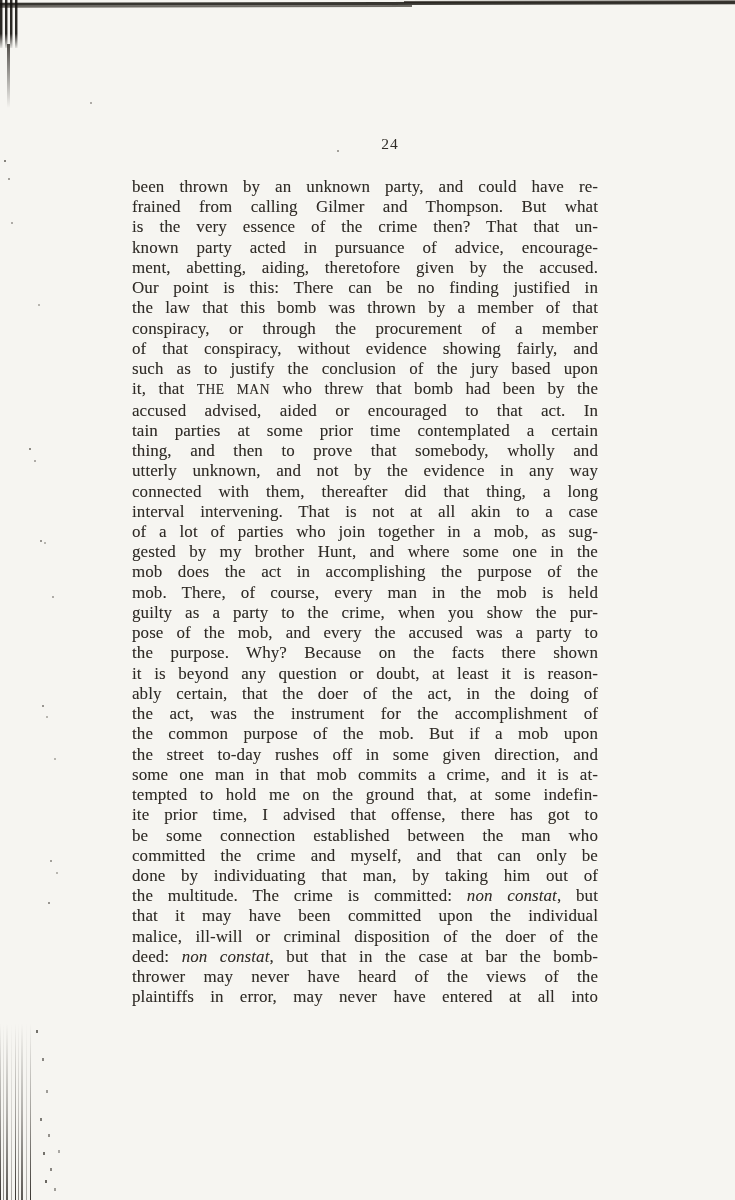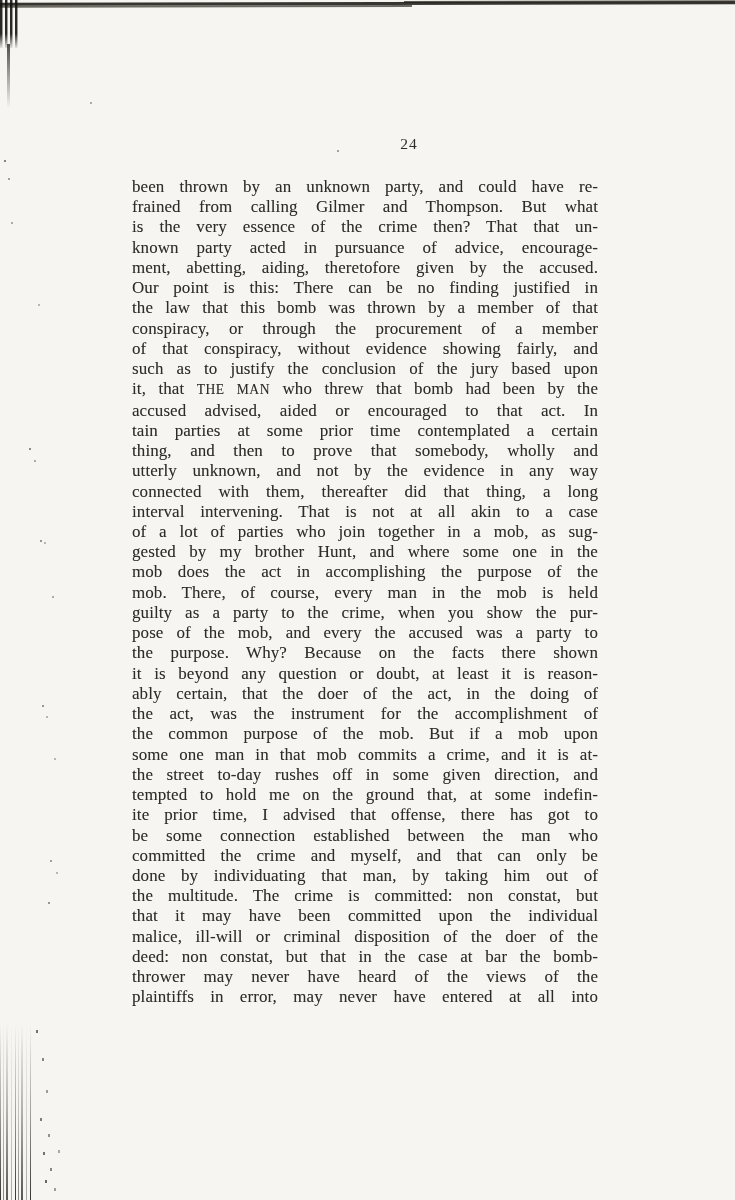--- a/index.html
+++ b/index.html
@@ -52,37 +52,37 @@
   }
   .bottom-specks{position:absolute;left:36px;top:1030px;width:2px;height:3px;background:rgba(30,26,20,.6);
     box-shadow: 6px 28px 0 rgba(30,26,20,.5), 10px 60px 0 rgba(30,26,20,.4),
       4px 88px 0 rgba(30,26,20,.55), 12px 104px 0 rgba(30,26,20,.45),
       7px 122px 0 rgba(30,26,20,.6), 14px 138px 0 rgba(30,26,20,.5),
       9px 150px 0 rgba(30,26,20,.65), 18px 158px 0 rgba(30,26,20,.4),
       22px 120px 0 rgba(30,26,20,.35);
   }
   
   .page-number{
-    position:absolute;left:303px;top:135px;width:212px;
+    position:absolute;left:284px;top:135px;width:212px;
     text-align:center;font-size:15.5px;letter-spacing:1px;
   }
   .text-block{
     position:absolute;left:132px;top:177px;width:466px;
     font-size:16.9px;line-height:20.24px;
     letter-spacing:0.12px;
     text-shadow:0.2px 0.2px 0 rgba(47,43,38,.28);
   }
   .line{
     text-align:justify;
     text-align-last:justify;
     -moz-text-align-last:justify;
     white-space:normal;
   }
   .line span.sc{font-size:0.8em;letter-spacing:0.6px;}
-  .line span.i{}
+  .line span.i{font-style:italic;}
 </style>
 </head>
 <body>
 
 <div class="page">
 
   <div class="top-edge">
     <div class="l1"></div>
     <div class="l2"></div>
     <div class="l3"></div>
@@ -116,22 +116,22 @@
       <div class="line"><span>gested by my brother Hunt, and where some one in the</span></div>
       <div class="line"><span>mob does the act in accomplishing the purpose of the</span></div>
       <div class="line"><span>mob. There, of course, every man in the mob is held</span></div>
       <div class="line"><span>guilty as a party to the crime, when you show the pur-</span></div>
       <div class="line"><span>pose of the mob, and every the accused was a party to</span></div>
       <div class="line"><span>the purpose. Why? Because on the facts there shown</span></div>
       <div class="line"><span>it is beyond any question or doubt, at least it is reason-</span></div>
       <div class="line"><span>ably certain, that the doer of the act, in the doing of</span></div>
       <div class="line"><span>the act, was the instrument for the accomplishment of</span></div>
       <div class="line"><span>the common purpose of the mob. But if a mob upon</span></div>
+      <div class="line"><span>the street to-day rushes off in some given direction, and</span></div>
       <div class="line"><span>some one man in that mob commits a crime, and it is at-</span></div>
-      <div class="line"><span>the street to-day rushes off in some given direction, and</span></div>
       <div class="line"><span>tempted to hold me on the ground that, at some indefin-</span></div>
       <div class="line"><span>ite prior time, I advised that offense, there has got to</span></div>
       <div class="line"><span>be some connection established between the man who</span></div>
       <div class="line"><span>committed the crime and myself, and that can only be</span></div>
       <div class="line"><span>done by individuating that man, by taking him out of</span></div>
       <div class="line"><span>the multitude. The crime is committed: </span><span class="i">non constat</span><span>, but</span></div>
       <div class="line"><span>that it may have been committed upon the individual</span></div>
       <div class="line"><span>malice, ill-will or criminal disposition of the doer of the</span></div>
       <div class="line"><span>deed: </span><span class="i">non constat</span><span>, but that in the case at bar the bomb-</span></div>
       <div class="line"><span>thrower may never have heard of the views of the</span></div>

